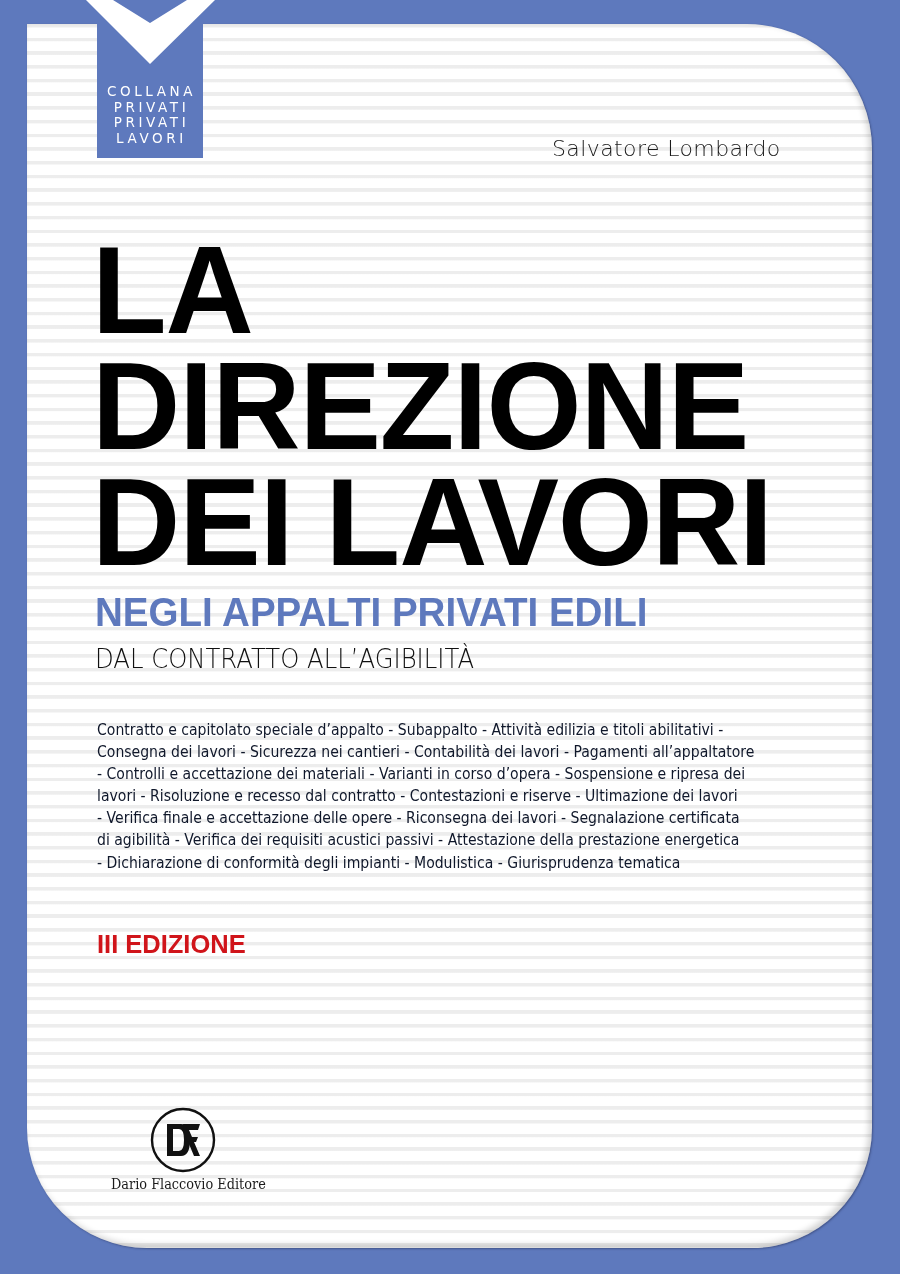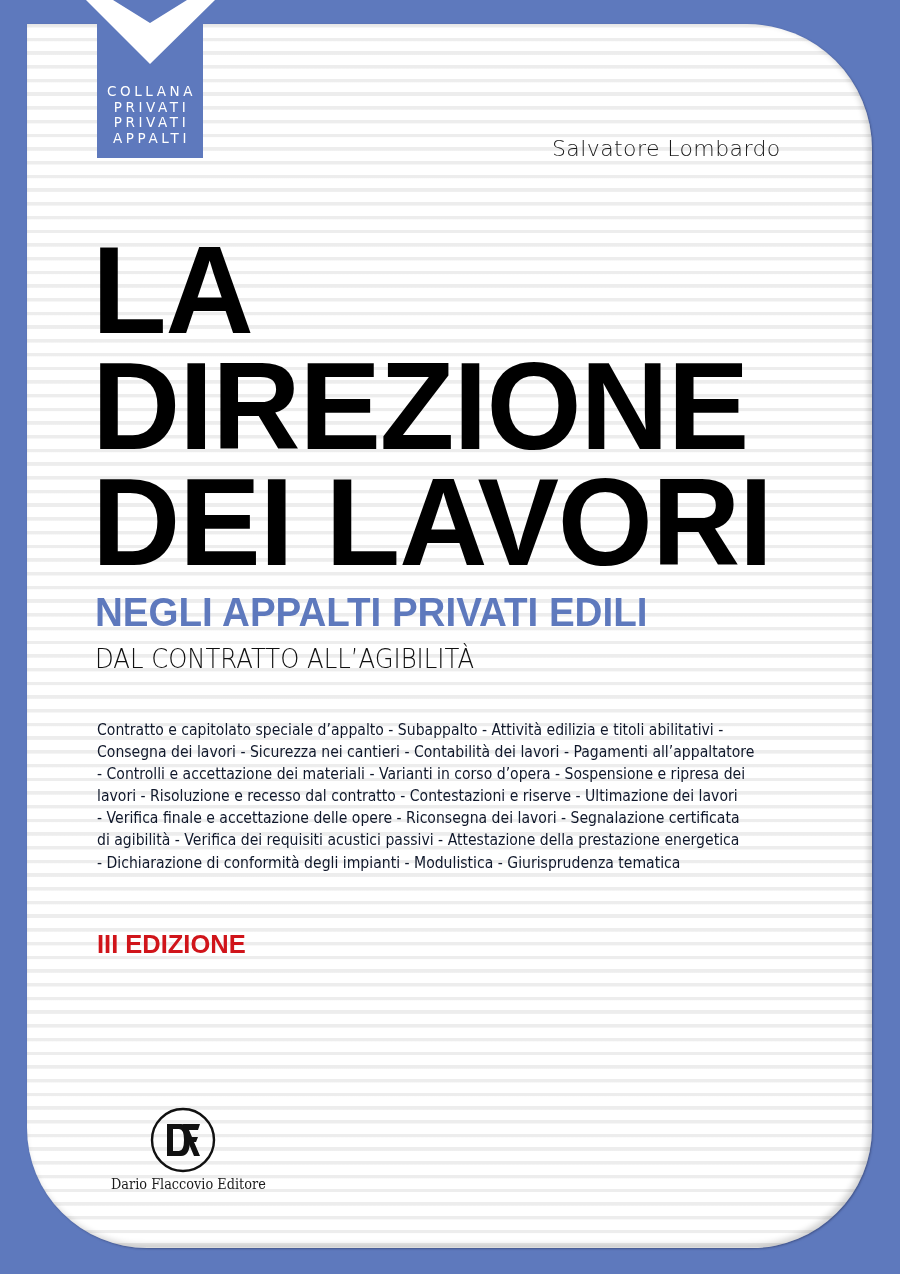--- a/index.html
+++ b/index.html
@@ -117,21 +117,21 @@
 <div class="panel"></div>
 
 <div class="badge"></div>
 <svg class="chevron" viewBox="0 0 300 70" width="300" height="70">
   <polygon points="86,0 113,0 150,23 187,0 215,0 150,64" fill="#ffffff"></polygon>
 </svg>
 <div class="badge-text">
   <div>COLLANA</div>
   <div>PRIVATI</div>
   <div>PRIVATI</div>
-  <div>APPALTI</div>
+  <div>LAVORI</div>
 </div>
 
 <div class="author">Salvatore Lombardo</div>
 
 <div class="title">
   <div>LA</div>
   <div>DIREZIONE</div>
   <div>DEI LAVORI</div>
 </div>
 

